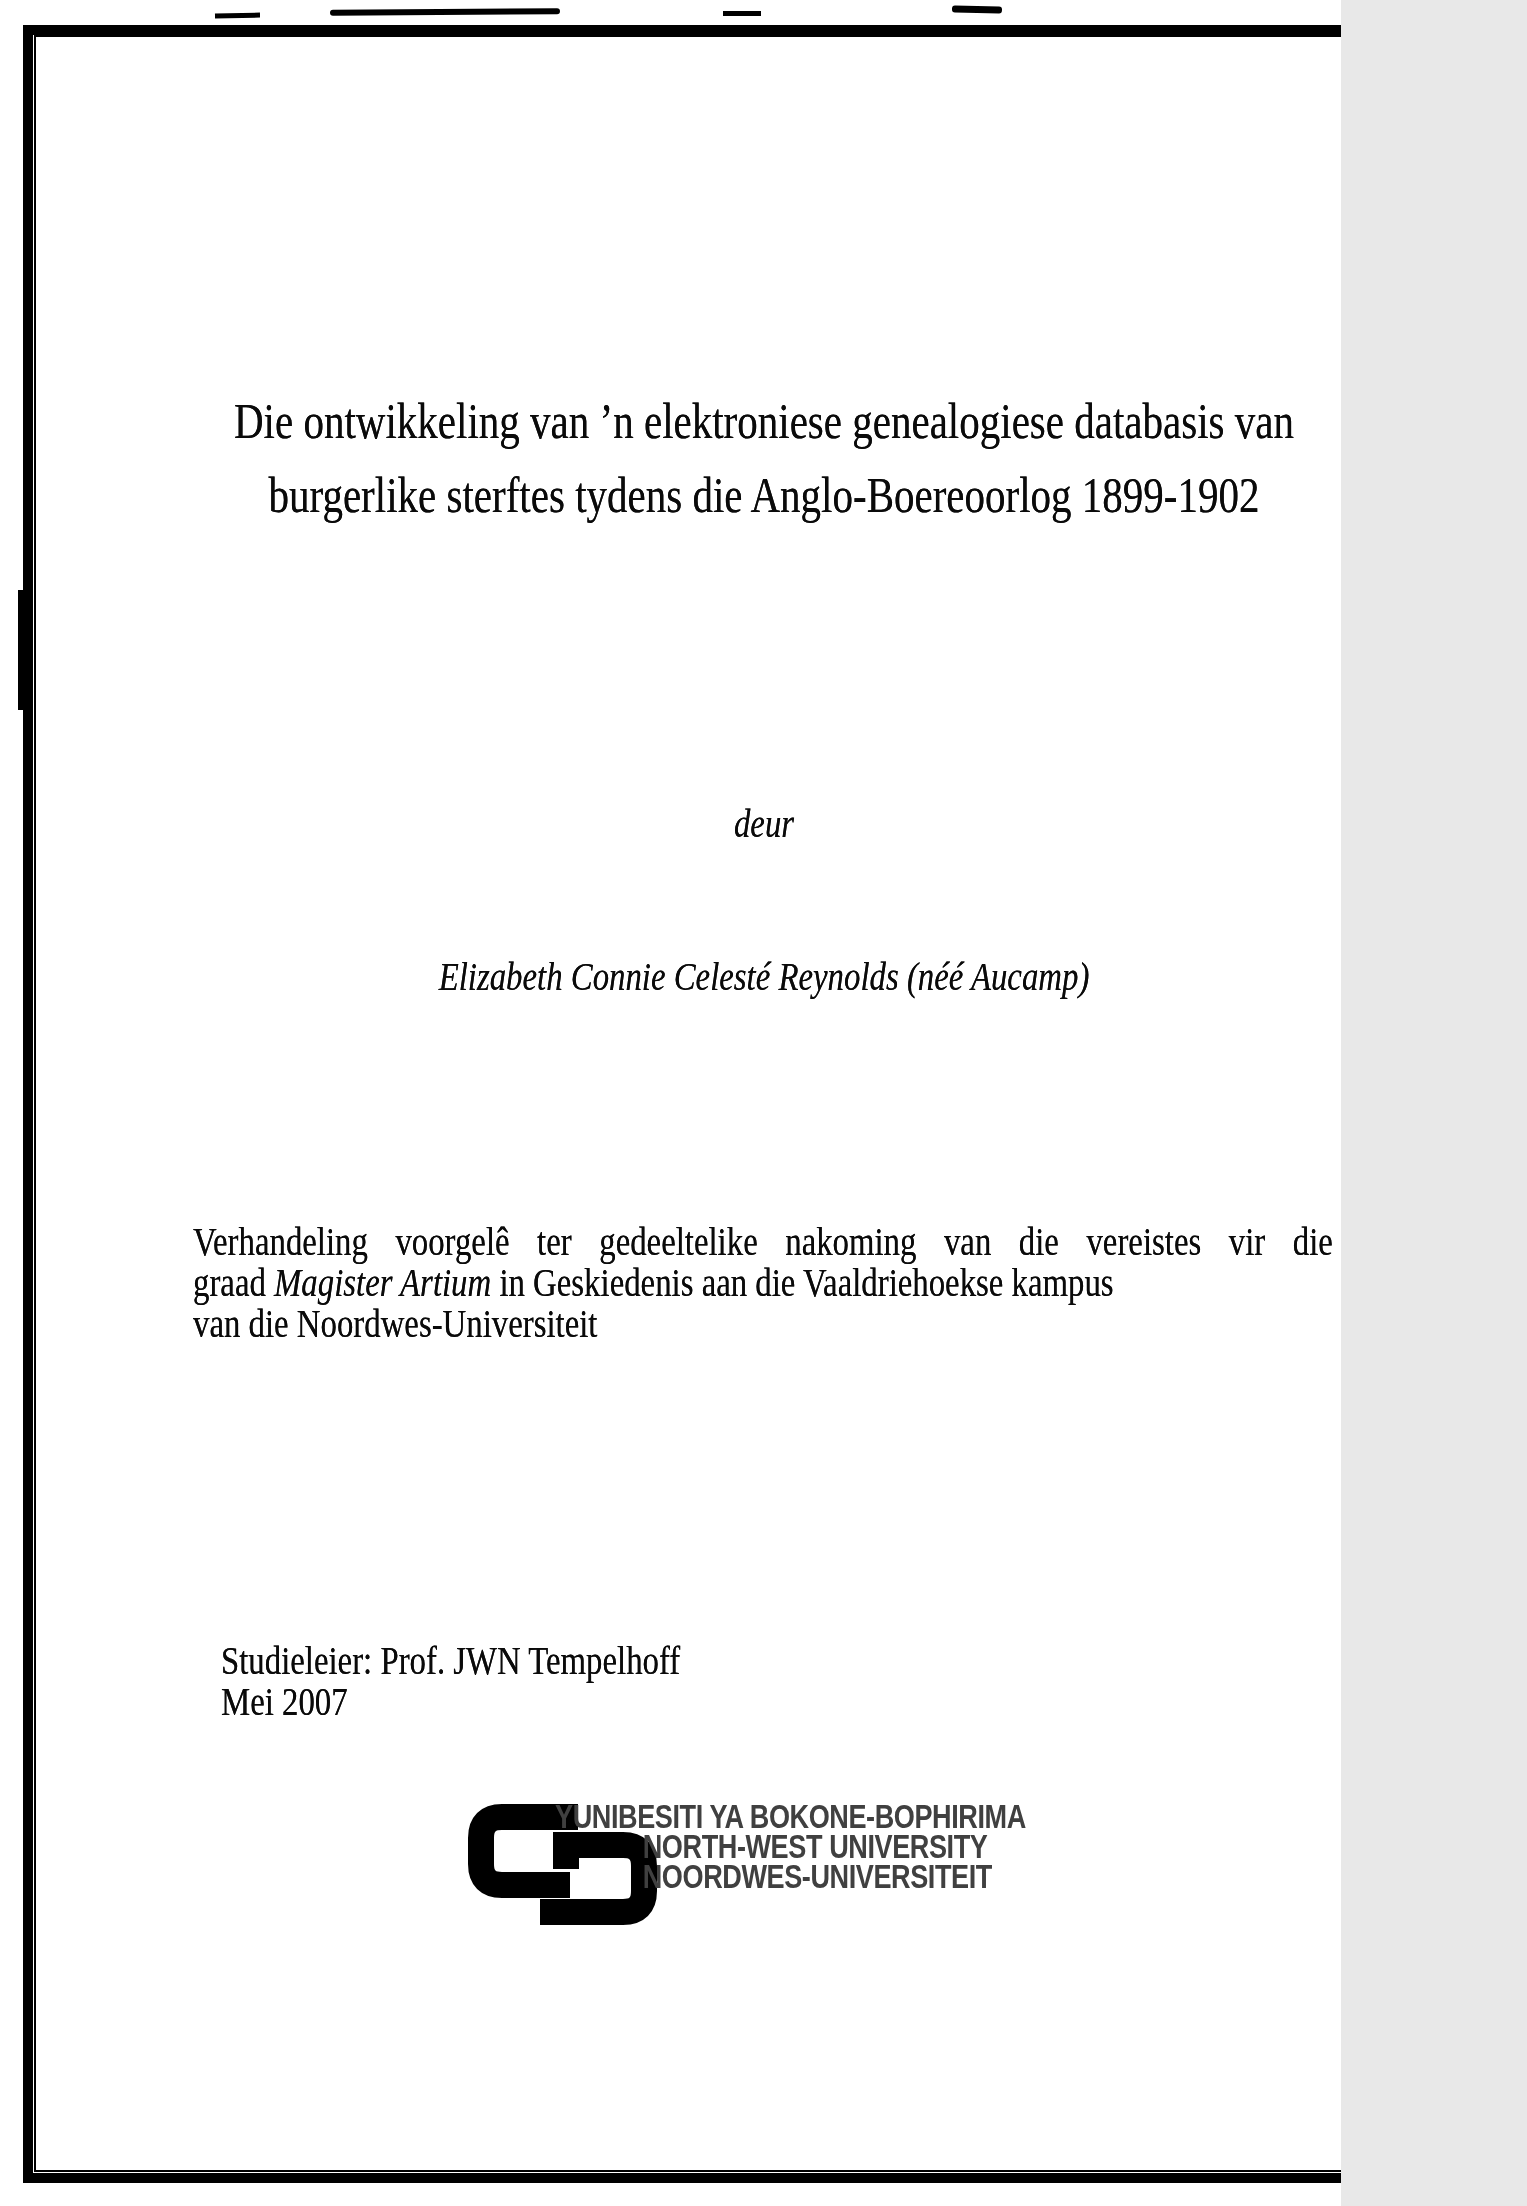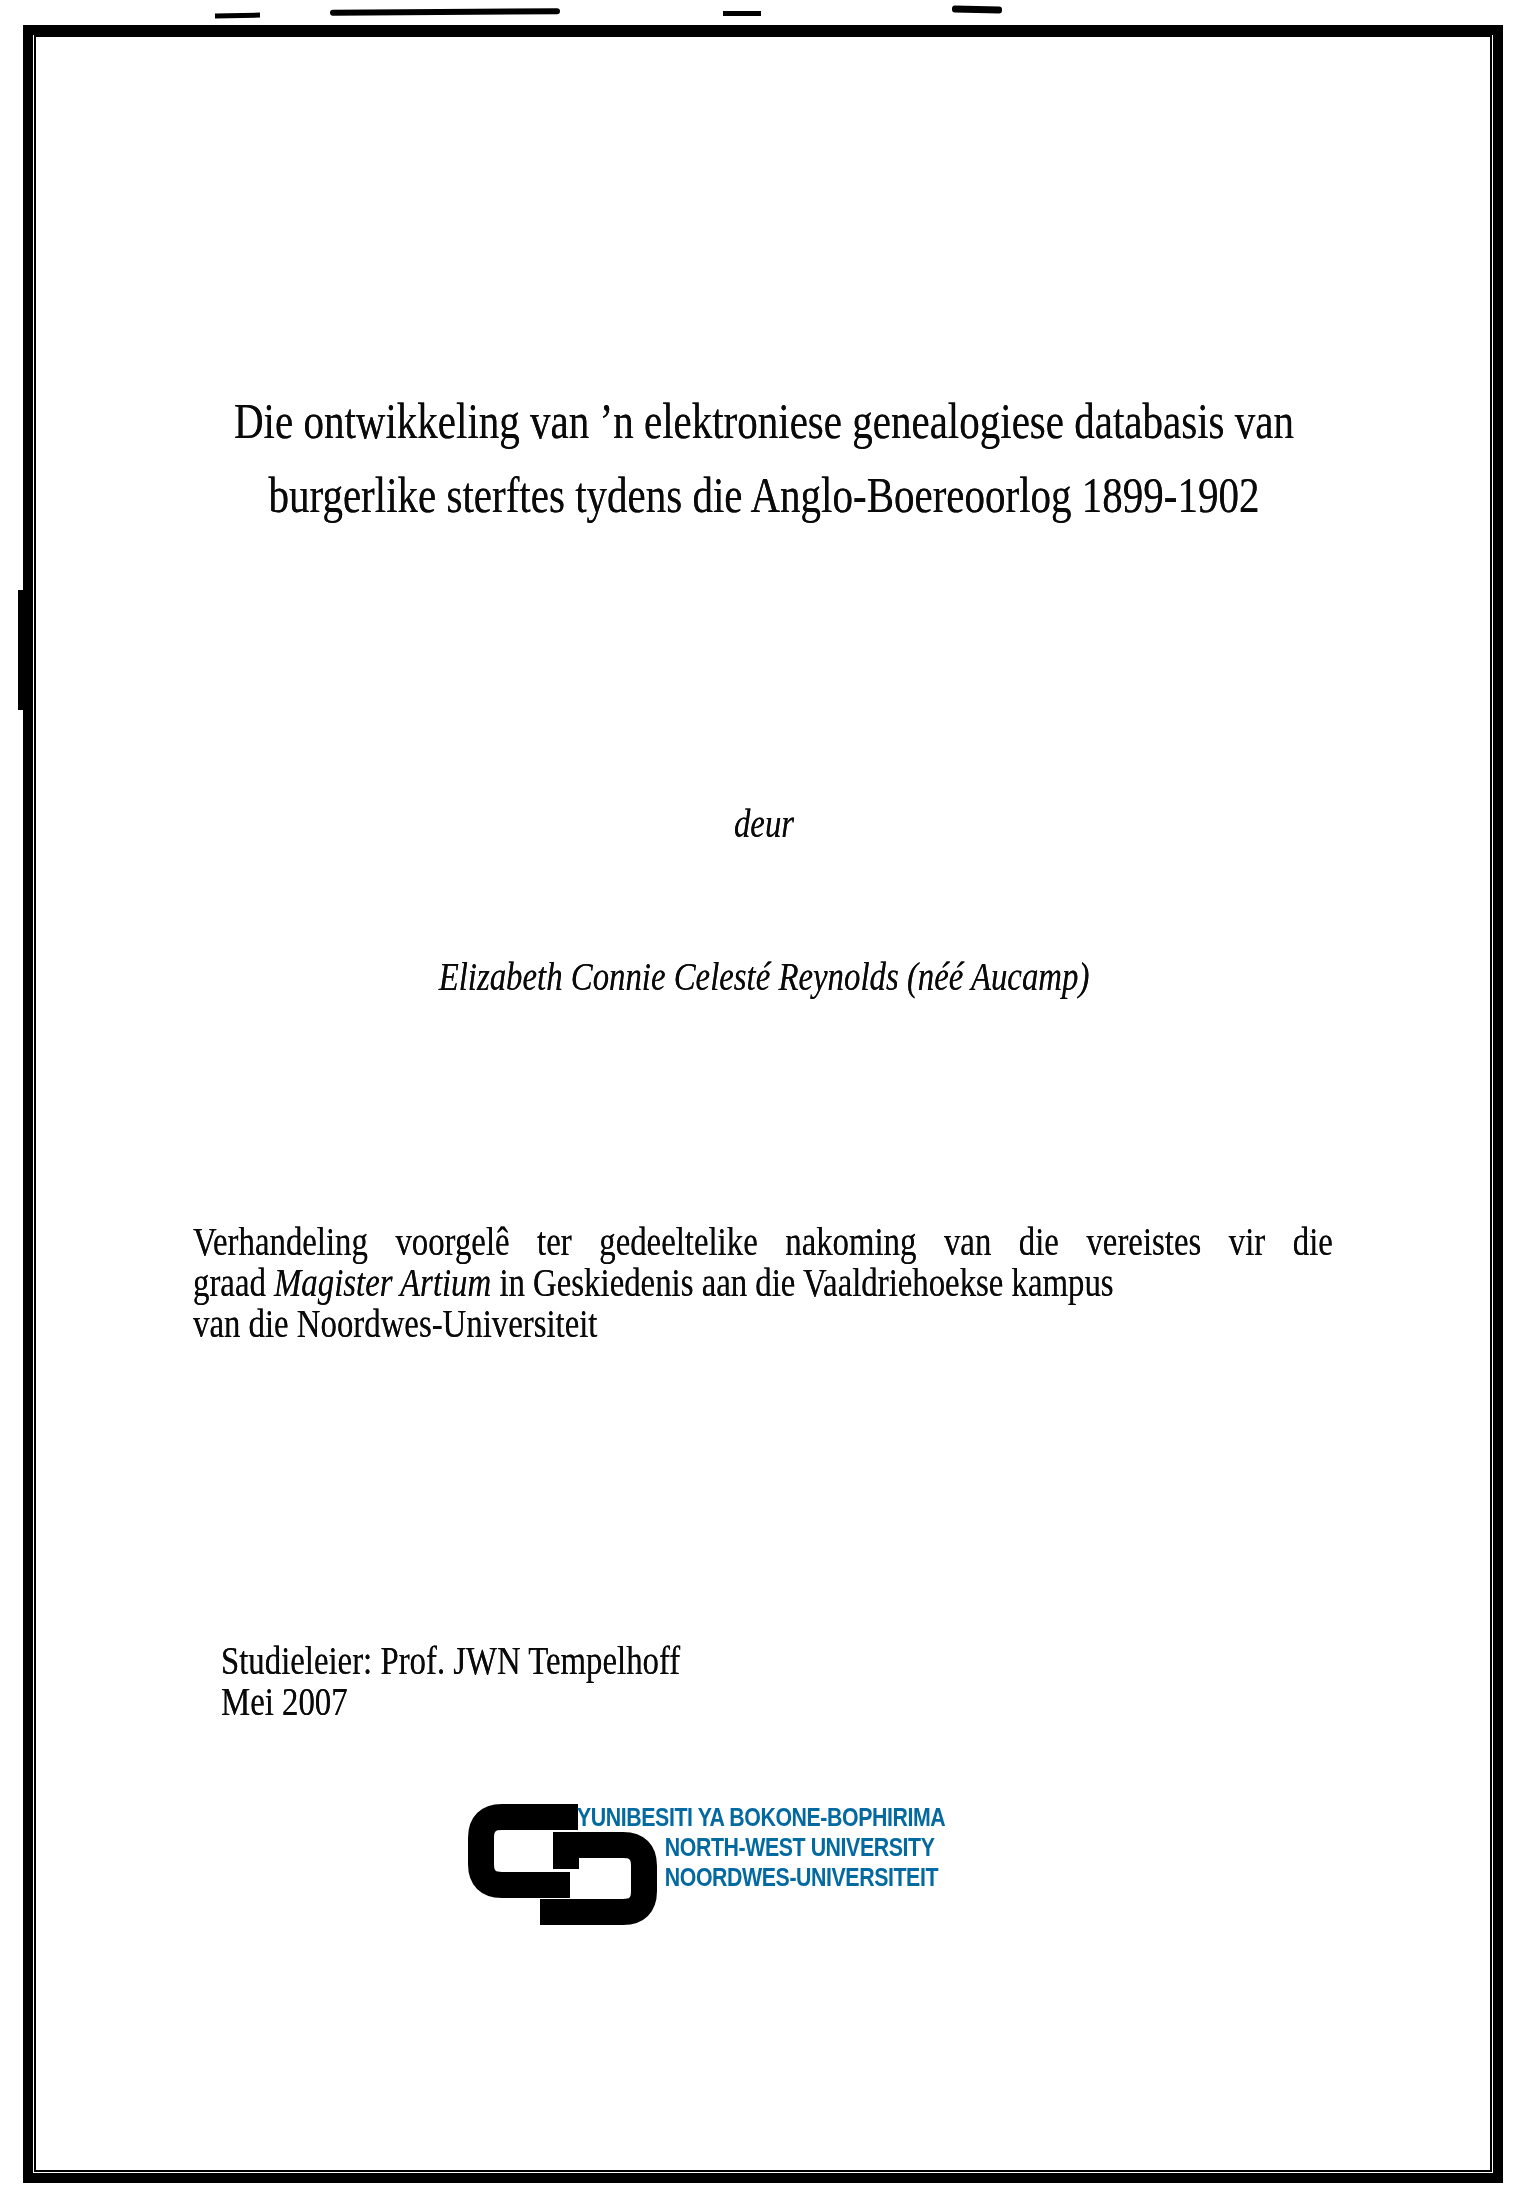--- a/index.html
+++ b/index.html
@@ -1,18 +1,18 @@
 <!DOCTYPE html>
 <html><head>
 <meta charset="utf-8">
 <style>
   html, body { margin: 0; padding: 0; background: #e8e8e8; }
   .page {
     position: relative;
-    width: 1527px;
+    width: 1341px;
     height: 2206px;
     background: #ffffff;
     font-family: "Liberation Serif", serif;
     color: #0a0a0a;
     overflow: hidden;
   }
   
   .frame-outer {
     position: absolute;
     left: 23px; top: 25px;
@@ -75,28 +75,28 @@
     margin-left: 28px;
   }
 
   .logo-mark {
     position: absolute;
     left: 440px; top: 1795px;
     width: 230px; height: 140px;
   }
   .logo-text {
     position: absolute;
-    left: 577px; top: 1802px;
+    left: 555px; top: 1802px;
     width: 760px;
     font-family: "Liberation Sans", sans-serif;
     font-weight: 700;
-    font-size: 26px;
+    font-size: 33px;
     line-height: 30px;
     letter-spacing: -0.5px;
-    color: #0369a1;
+    color: #404040;
     white-space: nowrap;
   }
   .logo-text .indented { margin-left: 107px; }
 </style>
 </head>
 <body>
 
 <div class="page">
 
   <div class="frame-outer"></div>

